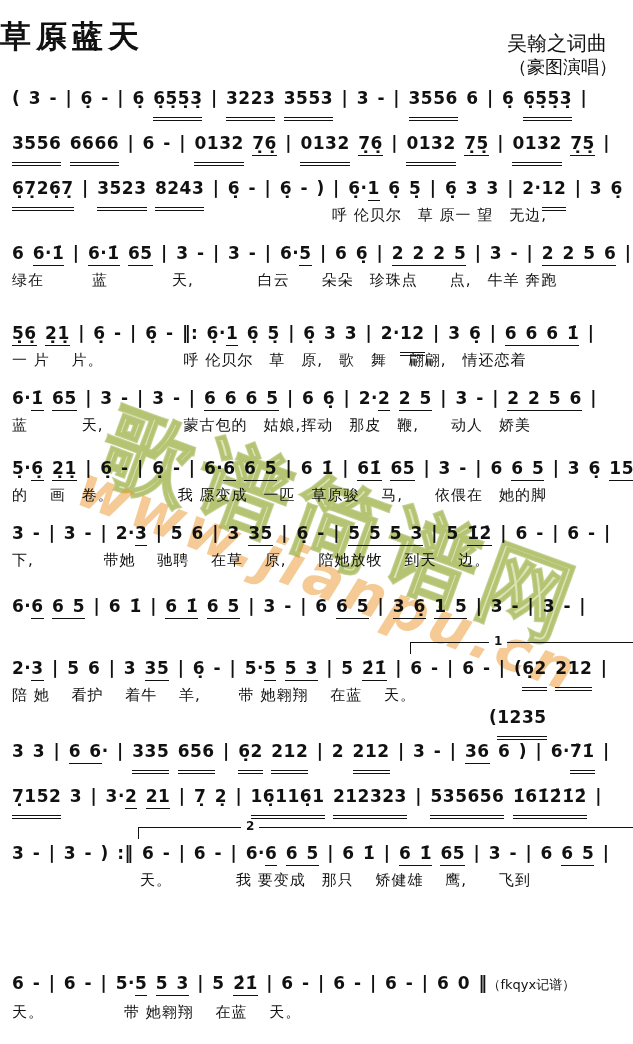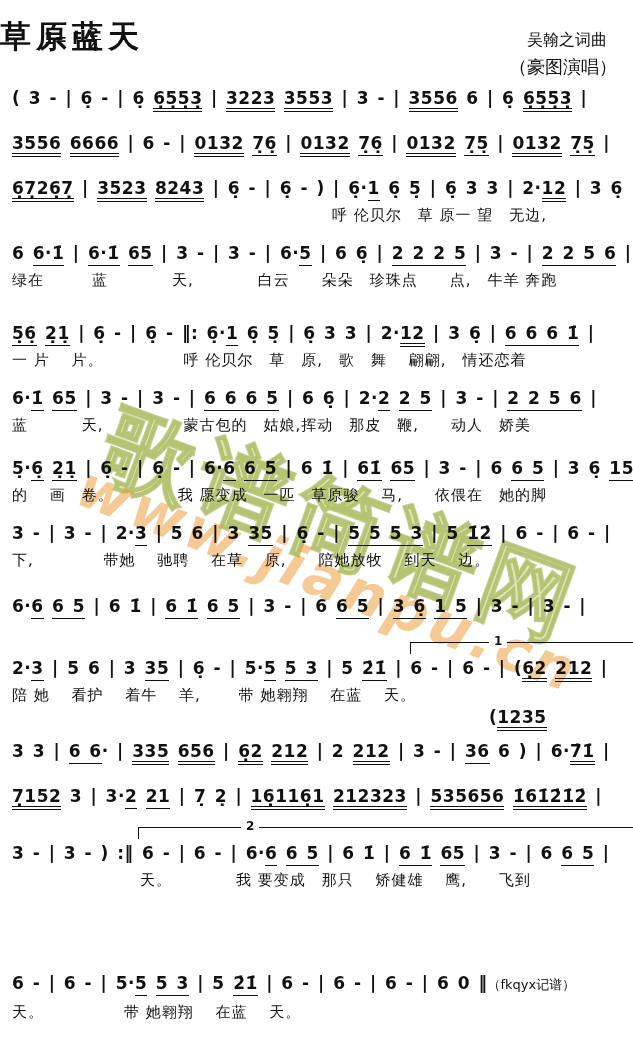--- a/index.html
+++ b/index.html
@@ -8,26 +8,26 @@
     font-family:"DejaVu Sans",sans-serif;color:#111;
   }
   .sheet{position:absolute;inset:0;background:#fff;}
   
   .keysig{position:absolute;left:44px;top:26px;font-size:15px;font-weight:bold;white-space:nowrap;z-index:2;}
   .frac{display:inline-block;vertical-align:middle;text-align:center;line-height:1;margin-left:5px;font-size:13px;}
   .frac i{display:block;font-style:normal;font-weight:bold;padding:0 2px;}
   .frac i:first-child{border-bottom:1.5px solid #111;}
   .title{position:absolute;left:0;right:0;top:16px;text-align:left;font-size:31px;font-weight:bold;letter-spacing:5px;z-index:2;}
   .subtitle{position:absolute;left:0;right:16px;top:55px;text-align:right;font-size:18px;z-index:2;}
-  .credit{position:absolute;right:26px;top:30px;font-size:16px;z-index:2;}
+  .credit{position:absolute;right:26px;top:30px;font-size:20px;z-index:2;}
   
   .system{position:absolute;left:12px;right:6px;z-index:2;}
   .notation{font-size:17px;font-weight:bold;letter-spacing:0.5px;word-spacing:2px;white-space:pre;line-height:26px;}
   .notation .u1{border-bottom:1.5px solid #111;padding-bottom:2px;}
-  .notation .u2{border-bottom:4px double #111;padding-bottom:0px;}
+  .notation .u2{border-bottom:4px double #111;padding-bottom:9px;}
   .lyrics{font-size:15px;white-space:pre;line-height:24px;margin-top:2px;letter-spacing:1px;}
   .small-note{font-size:13px;font-weight:normal;letter-spacing:0;}
   .insert{position:absolute;left:478px;top:704px;z-index:2;margin-left:11px;}
   .insert .notation{font-size:17px;}
   
   .ending{position:absolute;border-top:1.5px solid #111;border-left:1.5px solid #111;height:11px;top:-13px;z-index:3;}
   .ending .num{position:absolute;top:-9px;background:#fff;padding:0 5px;font-size:12px;font-weight:bold;}
   .ending.e1{left:398px;width:228px;}
   .ending.e1 .num{left:78px;}
   .ending.e2{left:126px;width:500px;}

